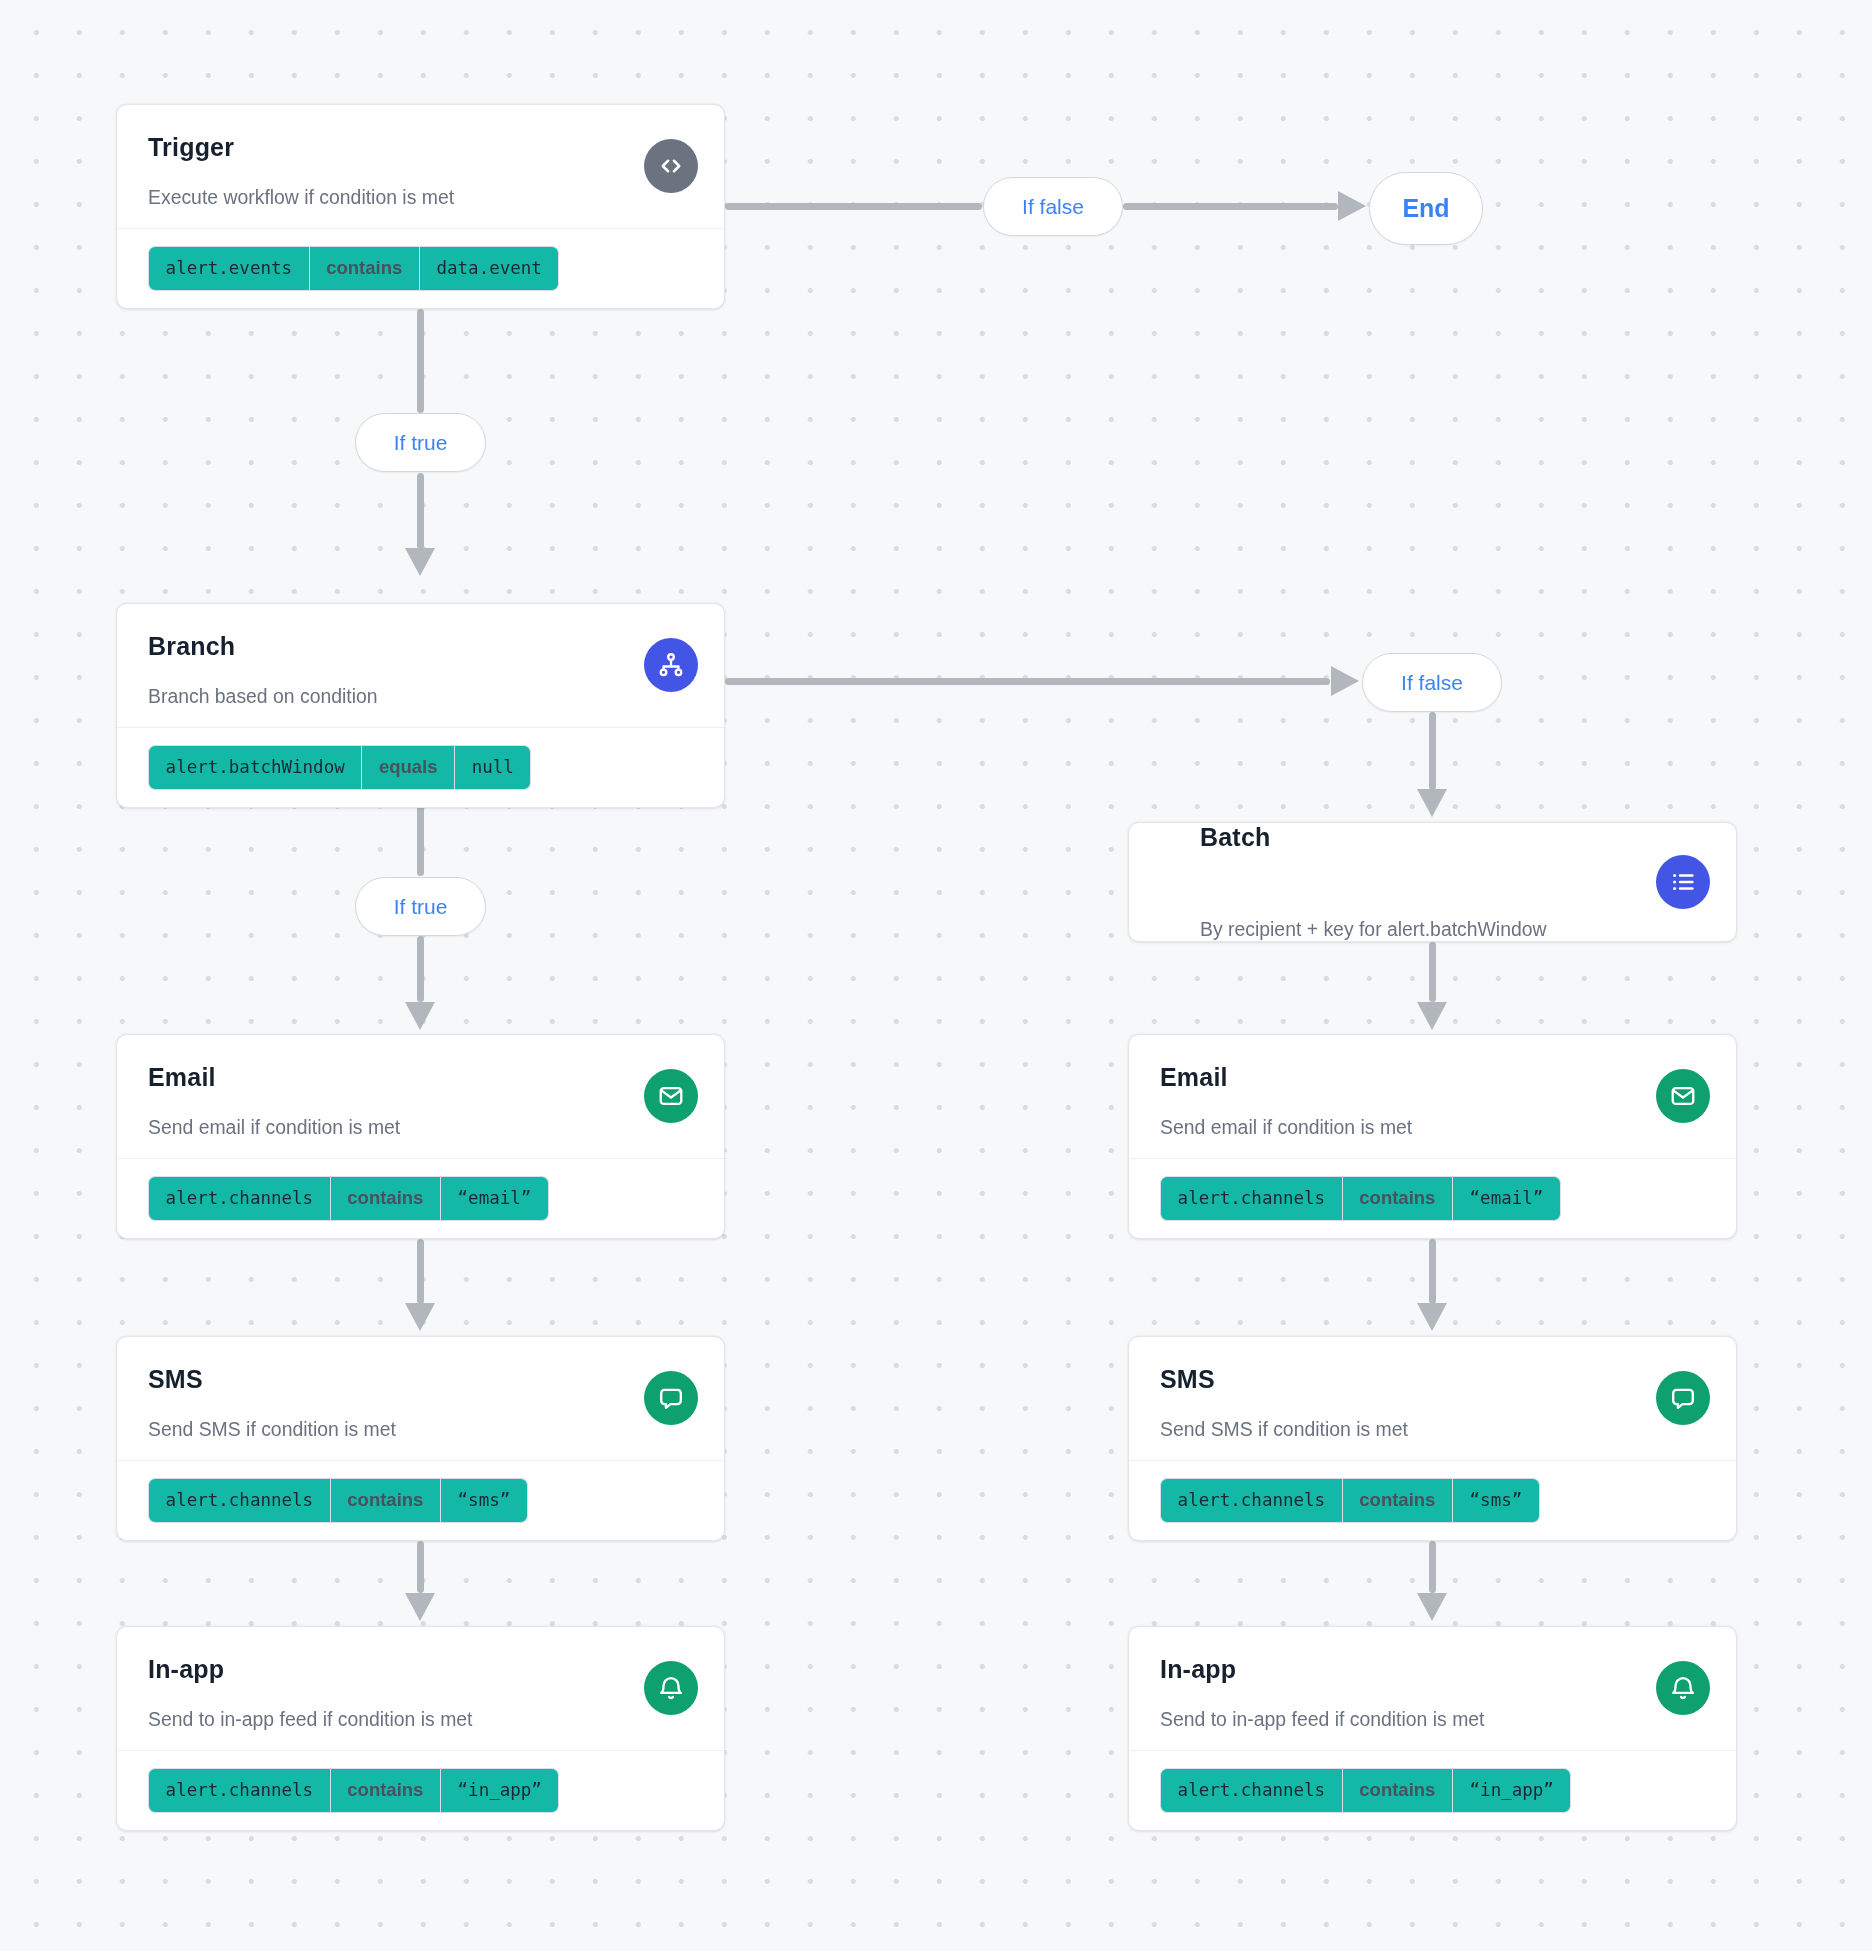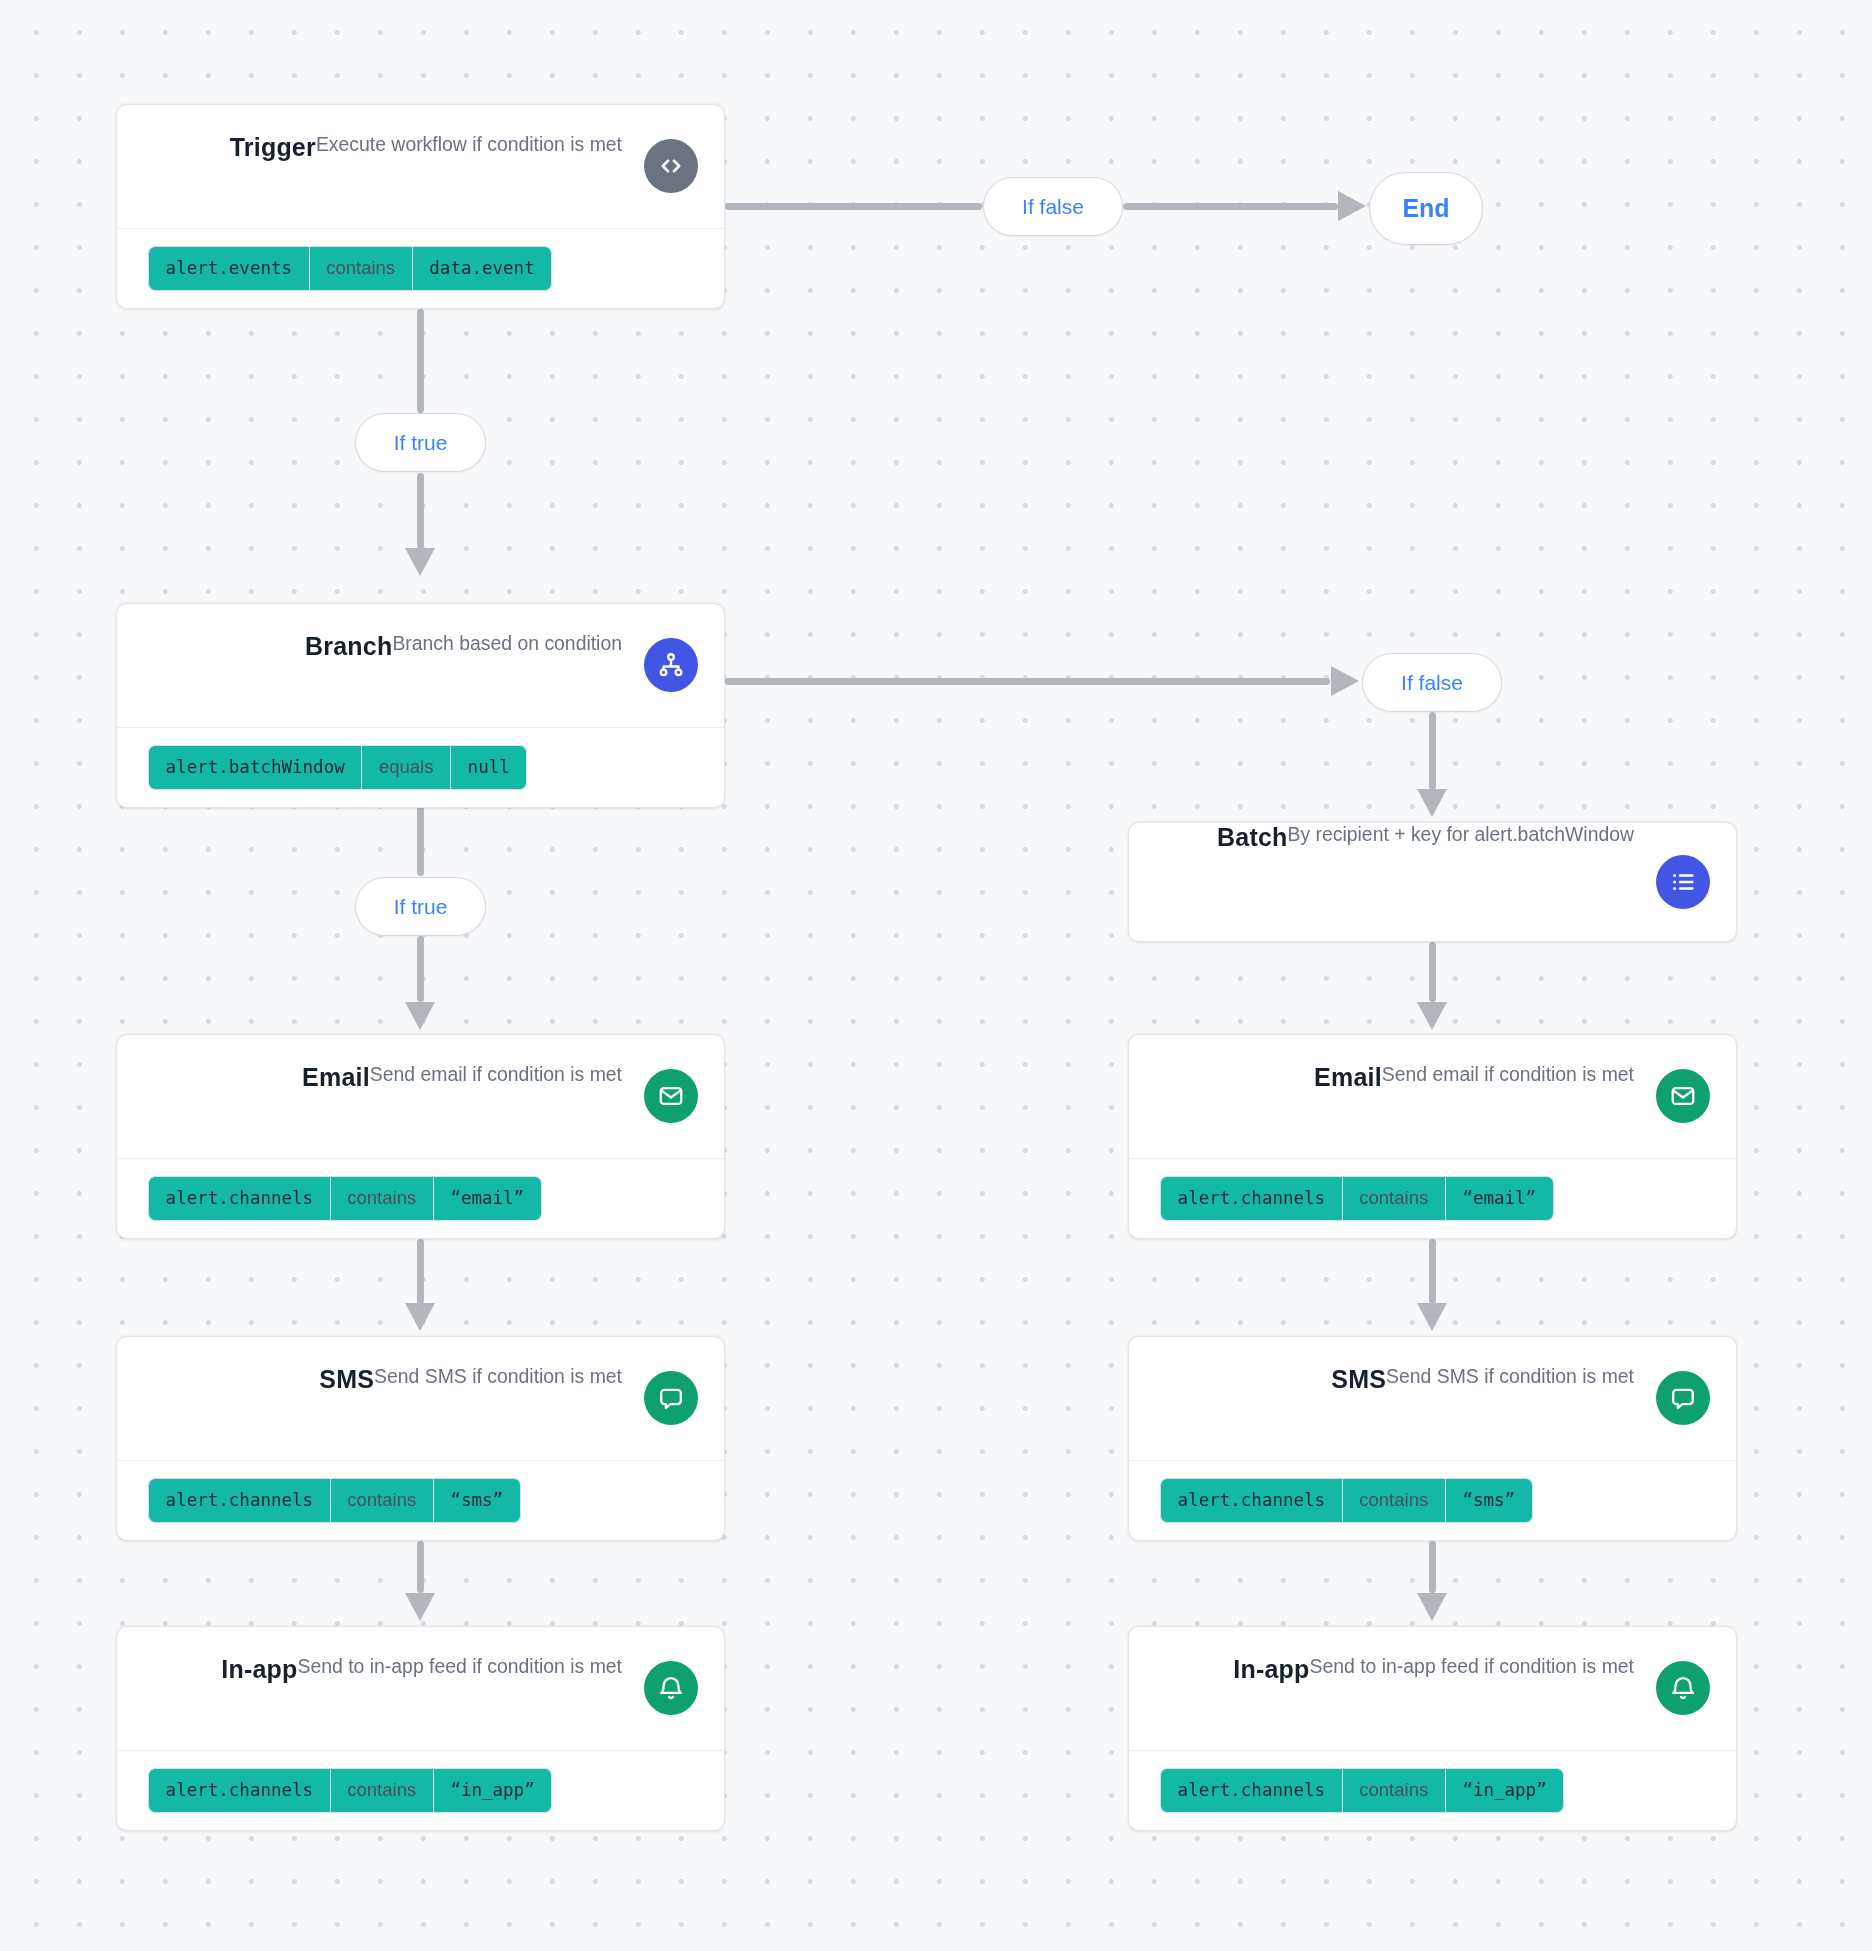--- a/index.html
+++ b/index.html
@@ -30,22 +30,22 @@
     box-shadow: 0 0.9px 1.8px rgba(16,24,40,.05), 0 0.9px 3.7px rgba(16,24,40,.06);
     display: flex;
     flex-direction: column;
   }
   .node--compact { height: 120px; padding-left: 40px; }
   .node-header {
     flex: 1;
     position: relative;
     padding: 28px 102px 18.5px 31px;
     display: flex;
-    flex-direction: row;
-    justify-content: flex-end;
+    flex-direction: column;
+    justify-content: space-between;
   }
   .node--compact .node-header { padding-top: 0; padding-bottom: 0; }
   .node-title {
     font-size: 25px;
     font-weight: 600;
     color: #16202e;
     margin-bottom: 10px;
     letter-spacing: 0.2px;
   }
   .node-sub {
@@ -88,20 +88,21 @@
   }
   .chip.mono {
     font-family: "DejaVu Sans Mono", monospace;
     font-size: 17.5px;
     color: #1f2733;
   }
   .chip.op {
     color: #49515e;
     border-left: 0.9px solid #dbdee4;
     border-right: 0.9px solid #dbdee4;
+    font-weight: bold;
   }
 
   
   .pill {
     position: absolute;
     background: #fff;
     border: 1.8px solid #d3d7dd;
     border-radius: 922px;
     display: flex;
     align-items: center;

